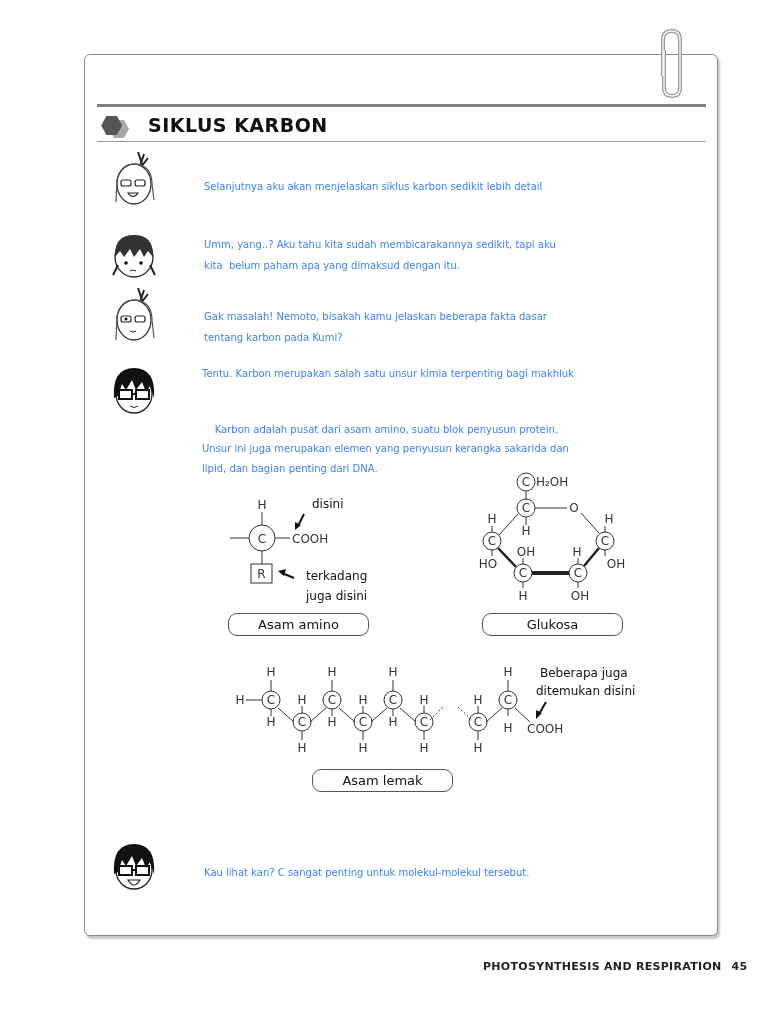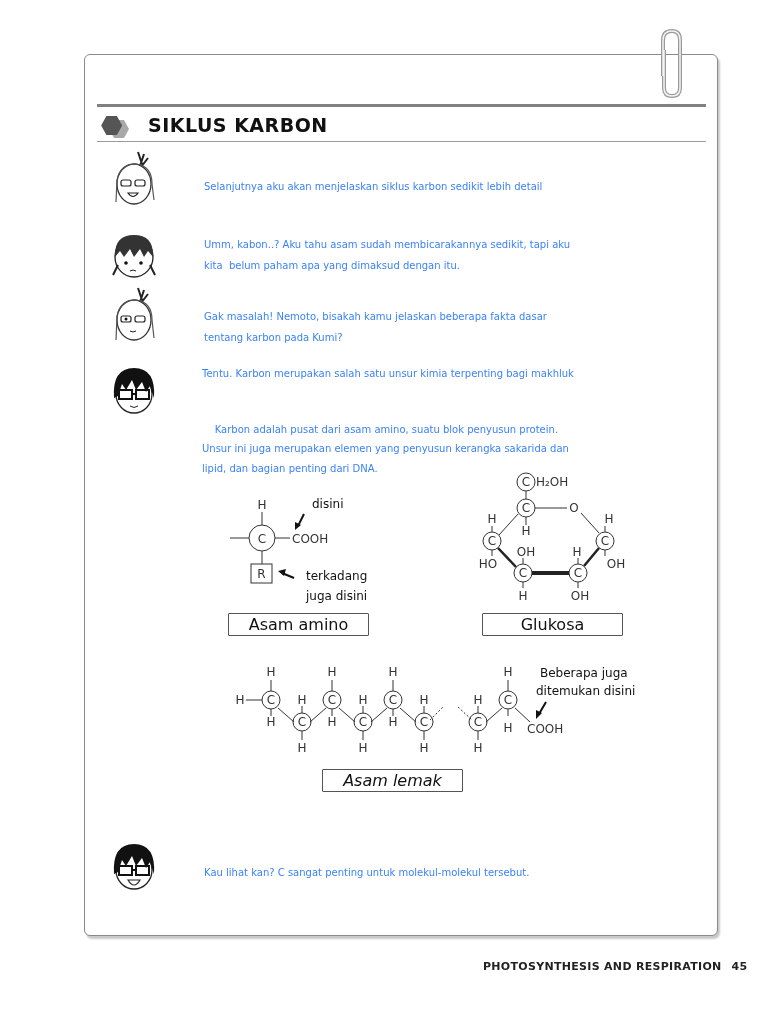--- a/index.html
+++ b/index.html
@@ -10,22 +10,22 @@
           box-shadow:2px 3px 2px #c8c8c8; }
   .clip { position:absolute; left:652px; top:28px; width:40px; height:72px; }
   .rule-top { position:absolute; left:97px; top:104px; width:609px; height:3px; background:#808080; }
   .rule-bot { position:absolute; left:97px; top:141px; width:609px; height:1px; background:#9a9a9a; }
   .hex { position:absolute; left:99px; top:111px; width:32px; height:32px; }
   .section-title { position:absolute; left:148px; top:114px; font-size:19px; font-weight:bold;
                    letter-spacing:0.5px; color:#111; }
   .avatar { position:absolute; width:52px; height:62px; }
   .speech { position:absolute; font-size:10px; line-height:21px; color:#3b82f6; }
   .diagram { position:absolute; }
-  .label-box { position:absolute; border:1.3px solid #555; border-radius:1px; background:#fff;
-               font-size:16px; text-align:center; line-height:21px; height:21px; color:#111; }
+  .label-box { position:absolute; border:1.3px solid #555; border-radius:9px; background:#fff;
+               font-size:13px; text-align:center; line-height:21px; height:21px; color:#111; }
   .footer { position:absolute; left:483px; top:960px; font-size:11px; font-weight:bold;
             letter-spacing:0.3px; color:#222; }
   .footer .num { margin-left:10px; }
   svg text { font-family:"DejaVu Sans", sans-serif; }
 </style>
 </head>
 <body>
 
 <div class="card"></div>
 
@@ -81,21 +81,21 @@
   <rect x="11" y="28" width="13" height="9" fill="none" stroke="#111" stroke-width="2"></rect>
   <rect x="28" y="28" width="13" height="9" fill="none" stroke="#111" stroke-width="2"></rect>
   <path d="M24 32 L28 32" stroke="#111" stroke-width="2"></path>
   <path d="M20 42 Q26 52 32 42 Z" fill="#fff" stroke="#222" stroke-width="1.2"></path>
 </svg>
 
 <div class="speech" style="left:204px;top:176px;">
   <div>Selanjutnya aku akan menjelaskan siklus karbon sedikit lebih detail</div>
 </div>
 <div class="speech" style="left:204px;top:234px;">
-  <div>Umm, kabon..? Aku tahu asam sudah membicarakannya sedikit, tapi aku</div>
+  <div>Umm, yang..? Aku tahu kita sudah membicarakannya sedikit, tapi aku</div>
   <div style="white-space:pre;">kita  belum paham apa yang dimaksud dengan itu.</div>
 </div>
 <div class="speech" style="left:204px;top:306px;">
   <div>Gak masalah! Nemoto, bisakah kamu jelaskan beberapa fakta dasar</div>
   <div>tentang karbon pada Kumi?</div>
 </div>
 <div class="speech" style="left:202px;top:364px;line-height:19.5px;">
   <div>Tentu. Karbon merupakan salah satu unsur kimia terpenting bagi makhluk</div>
   <div style="white-space:pre;margin-top:36px;">    Karbon adalah pusat dari asam amino, suatu blok penyusun protein.</div>
   <div>Unsur ini juga merupakan elemen yang penyusun kerangka sakarida dan</div>
@@ -244,17 +244,17 @@
     <text x="278" y="44">C</text>
     <text x="278" y="16">H</text>
     <text x="278" y="72">H</text>
   </g>
   <text x="297" y="73" font-size="12" fill="#333">COOH</text>
   <text x="310" y="17" font-size="12" fill="#111">Beberapa juga</text>
   <text x="306" y="35" font-size="12" fill="#111">ditemukan disini</text>
   <path d="M316 42 L309 54" stroke="#111" stroke-width="2"></path>
   <polygon points="306,59 306,50 312,53" fill="#111"></polygon>
 </svg>
-<div class="label-box" style="left:322px;top:769px;width:139px;font-style:italic;">Asam lemak</div>
+<div class="label-box" style="left:312px;top:769px;width:139px;">Asam lemak</div>
 
 <div class="footer">
   <span>PHOTOSYNTHESIS AND RESPIRATION</span><span class="num">45</span>
 </div>
 
 </body></html>

